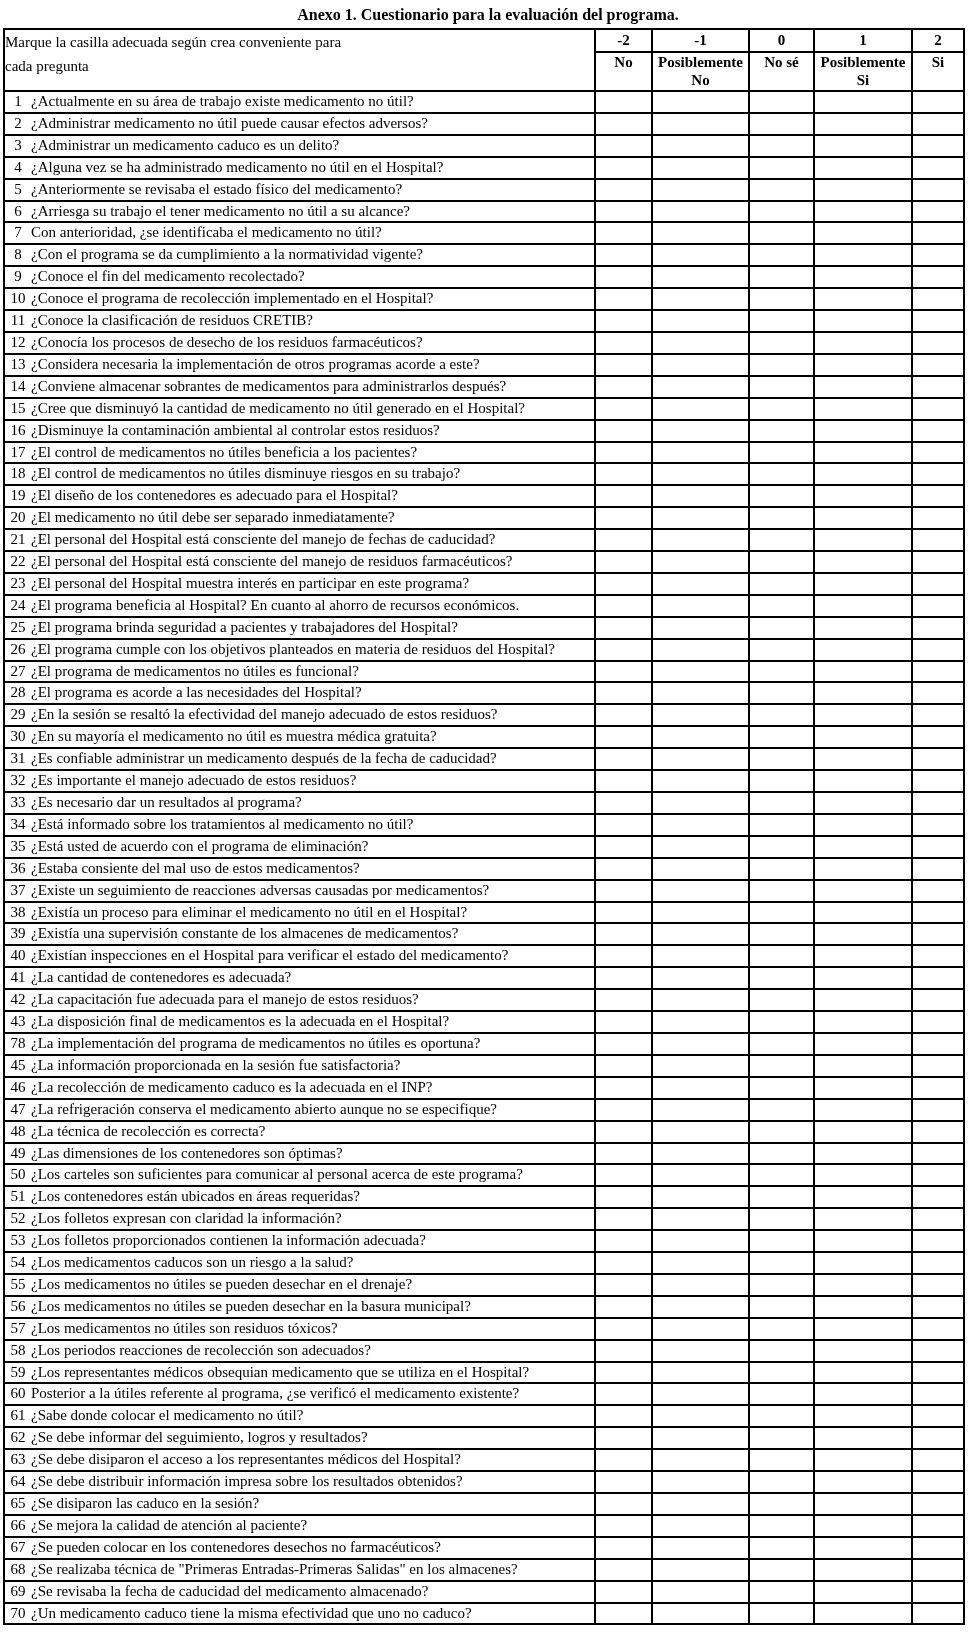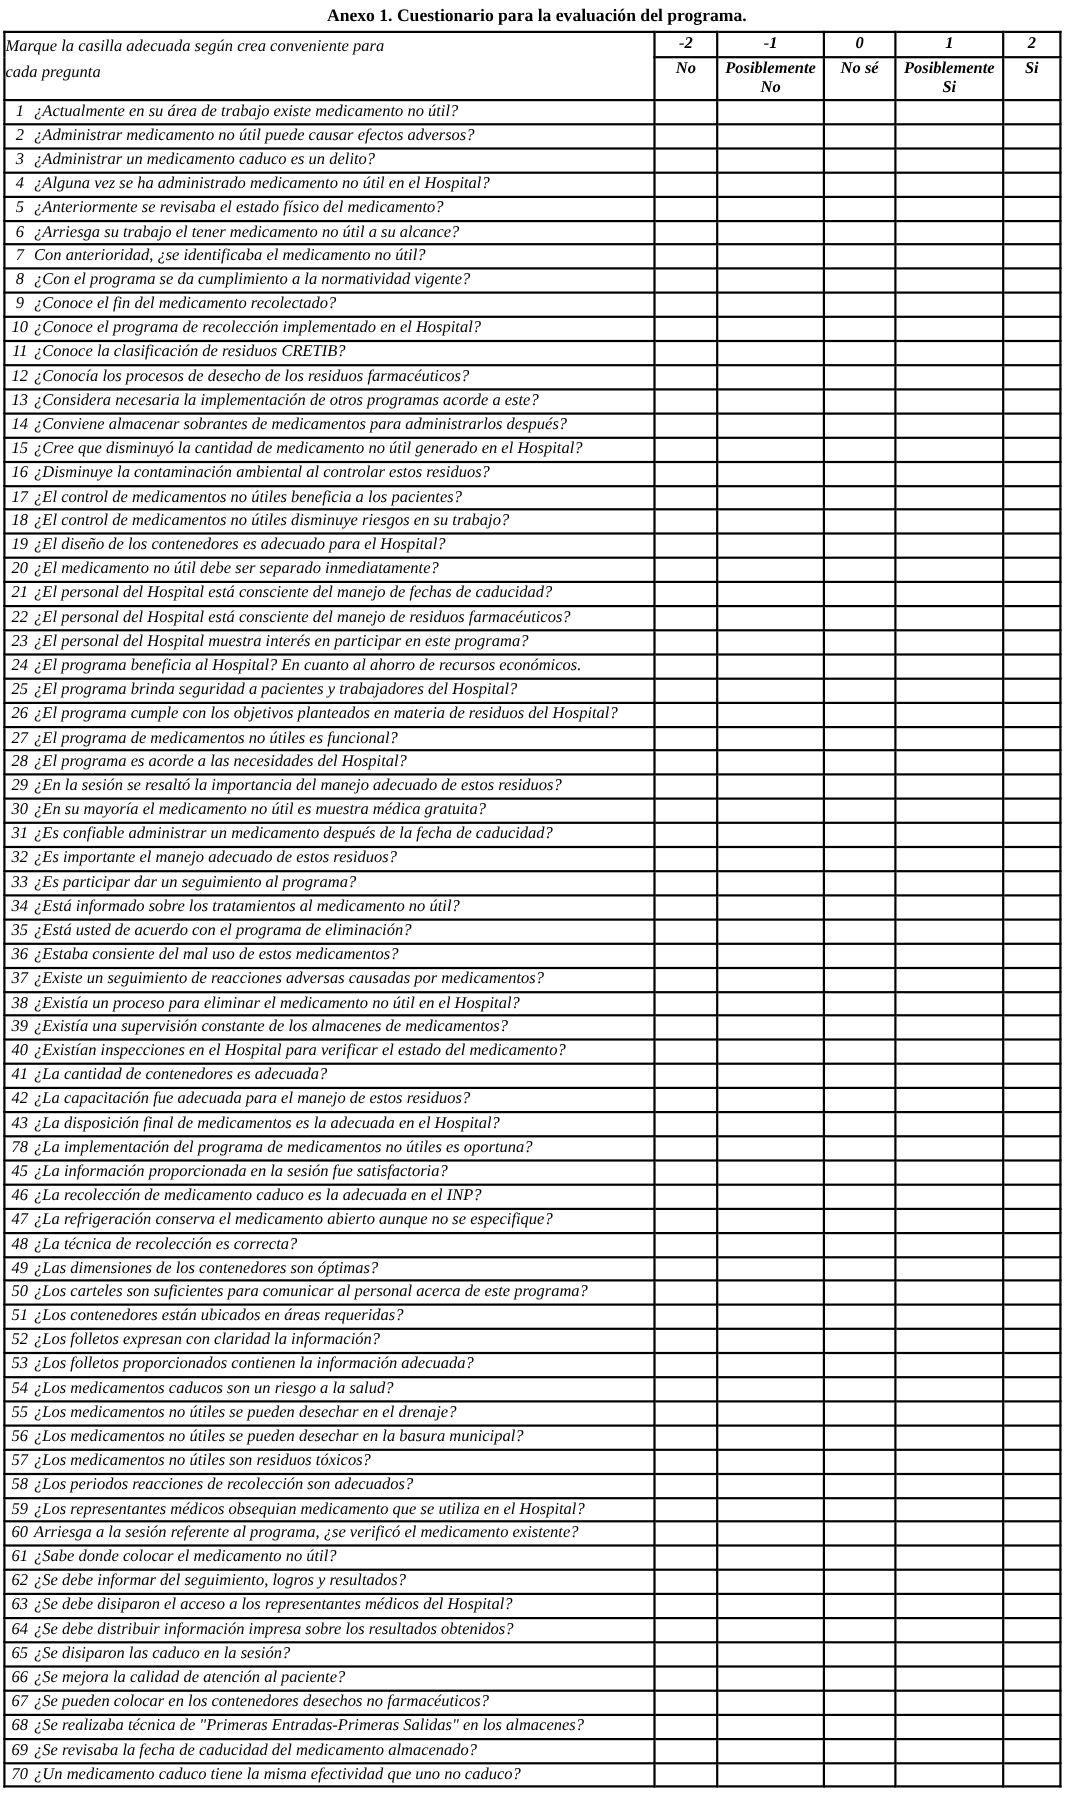--- a/index.html
+++ b/index.html
@@ -23,21 +23,20 @@
     text-align: center;
     font-size: 16px;
     font-weight: bold;
     line-height: 22px;
   }
   table.questionnaire {
     border-collapse: collapse;
     table-layout: fixed;
     margin-left: 3px;
     width: 962px;
-    font-style: italic;
   }
   table.questionnaire th,
   table.questionnaire td {
     border: 2px solid #000000;
     padding: 0;
     overflow: hidden;
   }
   col.c-question { width: 591px; }
   col.c-v-m2 { width: 57px; }
   col.c-v-m1 { width: 97px; }
@@ -406,21 +405,21 @@
           <span class="q-num">28</span><span class="q-text">¿El programa es acorde a las necesidades del Hospital?</span>
         </td>
         <td class="answer-cell"></td>
         <td class="answer-cell"></td>
         <td class="answer-cell"></td>
         <td class="answer-cell"></td>
         <td class="answer-cell"></td>
       </tr>
         <tr>
         <td class="question-cell">
-          <span class="q-num">29</span><span class="q-text">¿En la sesión se resaltó la importancia del manejo adecuado de estos residuos?</span>
+          <span class="q-num">29</span><span class="q-text">¿En la sesión se resaltó la efectividad del manejo adecuado de estos residuos?</span>
         </td>
         <td class="answer-cell"></td>
         <td class="answer-cell"></td>
         <td class="answer-cell"></td>
         <td class="answer-cell"></td>
         <td class="answer-cell"></td>
       </tr>
         <tr>
         <td class="question-cell">
           <span class="q-num">30</span><span class="q-text">¿En su mayoría el medicamento no útil es muestra médica gratuita?</span>
@@ -446,21 +445,21 @@
           <span class="q-num">32</span><span class="q-text">¿Es importante el manejo adecuado de estos residuos?</span>
         </td>
         <td class="answer-cell"></td>
         <td class="answer-cell"></td>
         <td class="answer-cell"></td>
         <td class="answer-cell"></td>
         <td class="answer-cell"></td>
       </tr>
         <tr>
         <td class="question-cell">
-          <span class="q-num">33</span><span class="q-text">¿Es participar dar un seguimiento al programa?</span>
+          <span class="q-num">33</span><span class="q-text">¿Es necesario dar un resultados al programa?</span>
         </td>
         <td class="answer-cell"></td>
         <td class="answer-cell"></td>
         <td class="answer-cell"></td>
         <td class="answer-cell"></td>
         <td class="answer-cell"></td>
       </tr>
         <tr>
         <td class="question-cell">
           <span class="q-num">34</span><span class="q-text">¿Está informado sobre los tratamientos al medicamento no útil?</span>
@@ -716,21 +715,21 @@
           <span class="q-num">59</span><span class="q-text">¿Los representantes médicos obsequian medicamento que se utiliza en el Hospital?</span>
         </td>
         <td class="answer-cell"></td>
         <td class="answer-cell"></td>
         <td class="answer-cell"></td>
         <td class="answer-cell"></td>
         <td class="answer-cell"></td>
       </tr>
         <tr>
         <td class="question-cell">
-          <span class="q-num">60</span><span class="q-text">Arriesga a la sesión referente al programa, ¿se verificó el medicamento existente?</span>
+          <span class="q-num">60</span><span class="q-text">Posterior a la útiles referente al programa, ¿se verificó el medicamento existente?</span>
         </td>
         <td class="answer-cell"></td>
         <td class="answer-cell"></td>
         <td class="answer-cell"></td>
         <td class="answer-cell"></td>
         <td class="answer-cell"></td>
       </tr>
         <tr>
         <td class="question-cell">
           <span class="q-num">61</span><span class="q-text">¿Sabe donde colocar el medicamento no útil?</span>

